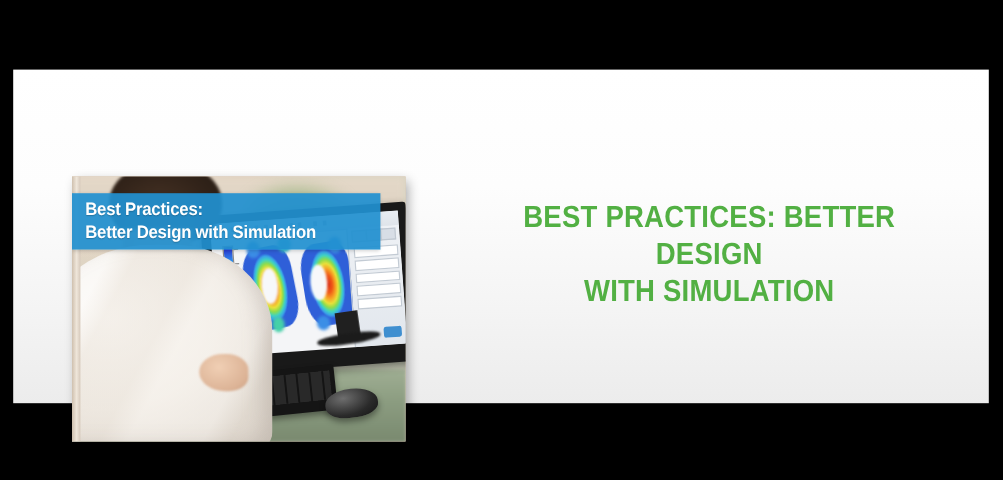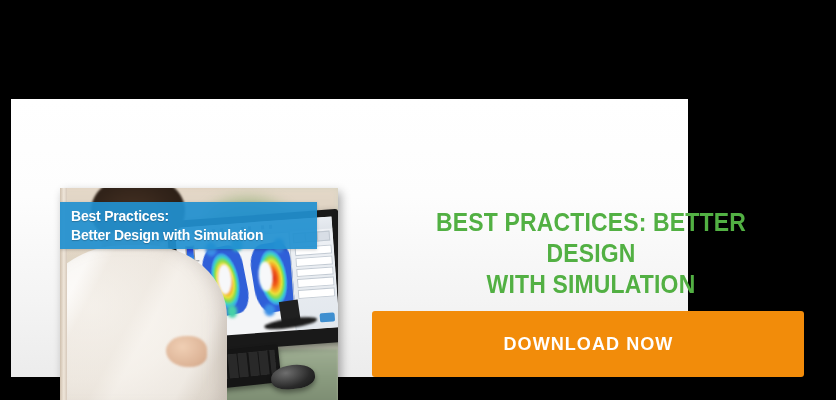--- a/index.html
+++ b/index.html
@@ -2,23 +2,23 @@
 <html><head>
 <meta charset="utf-8">
 <style>
   html,body{margin:0;padding:0;background:#000;}
   body{width:836px;height:400px;overflow:hidden;
        font-family:"Liberation Sans",sans-serif;}
 
   #stage{position:relative;width:836px;height:400px;background:#000;}
 
   
-  #card{position:absolute;left:11px;top:58px;width:677px;height:278px;
+  #card{position:absolute;left:11px;top:58px;width:813px;height:278px;
         background:linear-gradient(to bottom,#ffffff 0%,#fdfdfd 35%,#f4f4f4 72%,#ececec 100%);
-        box-shadow:0 2px 10px rgba(0,0,0,.55),0 0 2px rgba(0,0,0,.35);margin-top:41px;}
+        box-shadow:0 2px 10px rgba(0,0,0,.55),0 0 2px rgba(0,0,0,.35);}
 
   
   #book{position:absolute;left:49px;top:89px;width:278px;height:221px;
         box-shadow:3px 4px 9px rgba(0,0,0,.33);overflow:hidden;background:#d9c7b4;}
   
   #spine{position:absolute;left:0;top:0;width:7px;height:100%;
          background:linear-gradient(to right,#cfc0ae,#efe6da 55%,#d6c9bb);z-index:7;}
 
   
   .ph{position:absolute;}
@@ -221,18 +221,15 @@
           <div>Better Design with Simulation</div>
         </div>
       </div>
     </div>
 
     <div id="headline">
       <div>BEST PRACTICES: BETTER DESIGN</div>
       <div>WITH SIMULATION</div>
     </div>
 
-    <button id="cta">
-      <span id="ctaTxt">DOWNLOAD NOW</span>
-    </button>
 
   </div>
 </div>
 
 </body></html>

